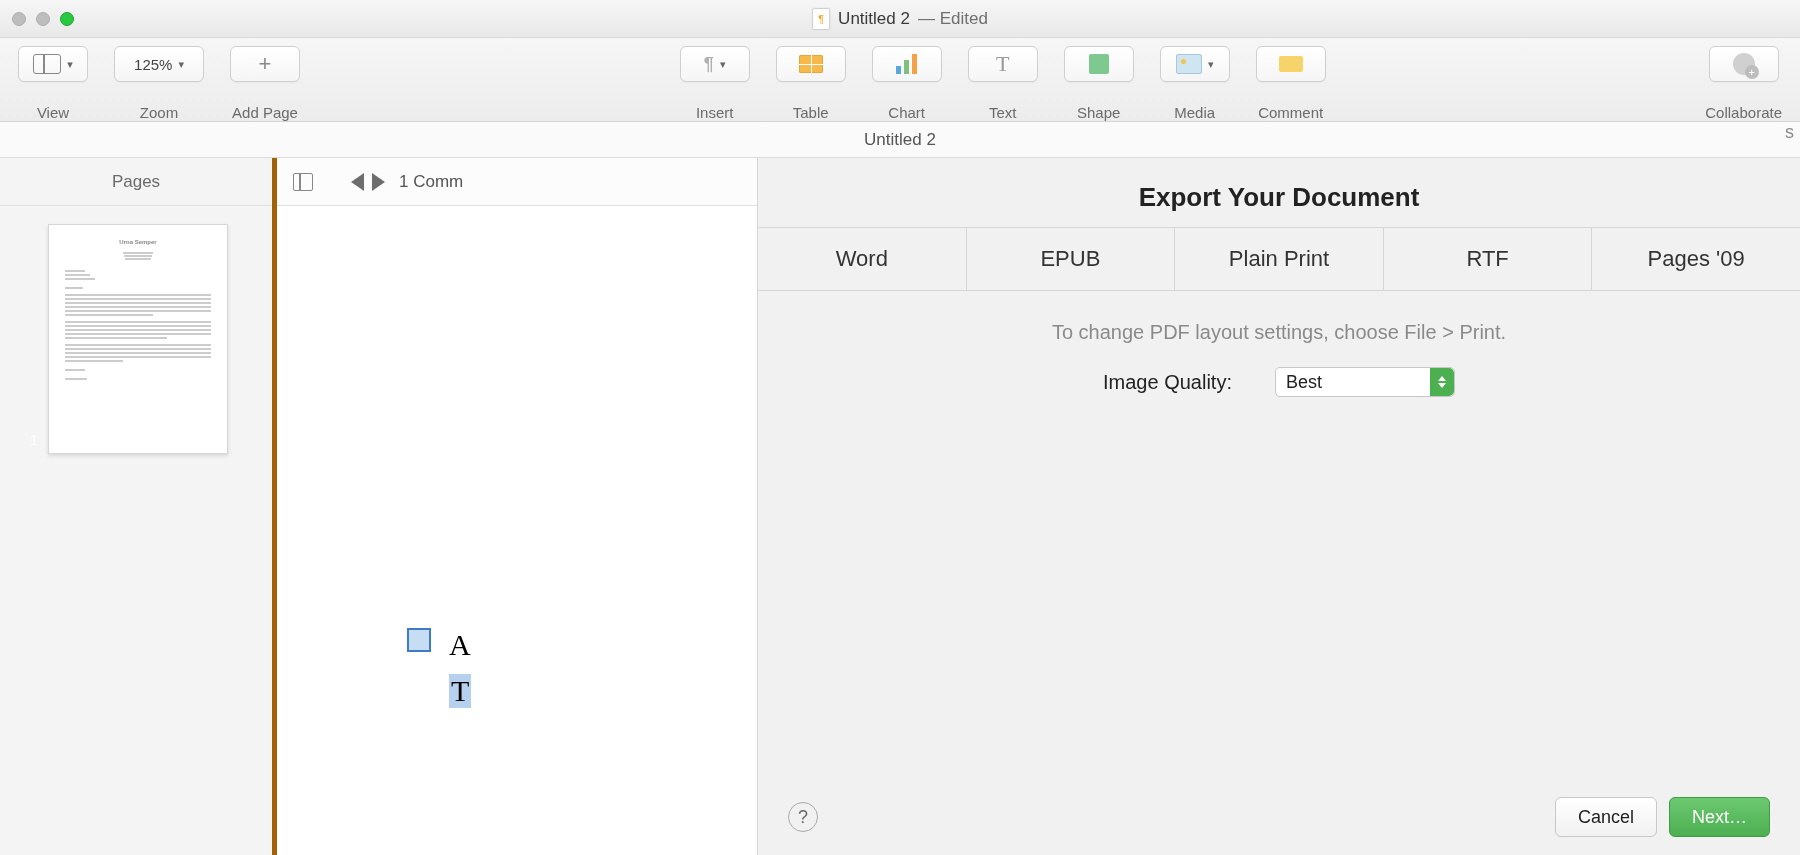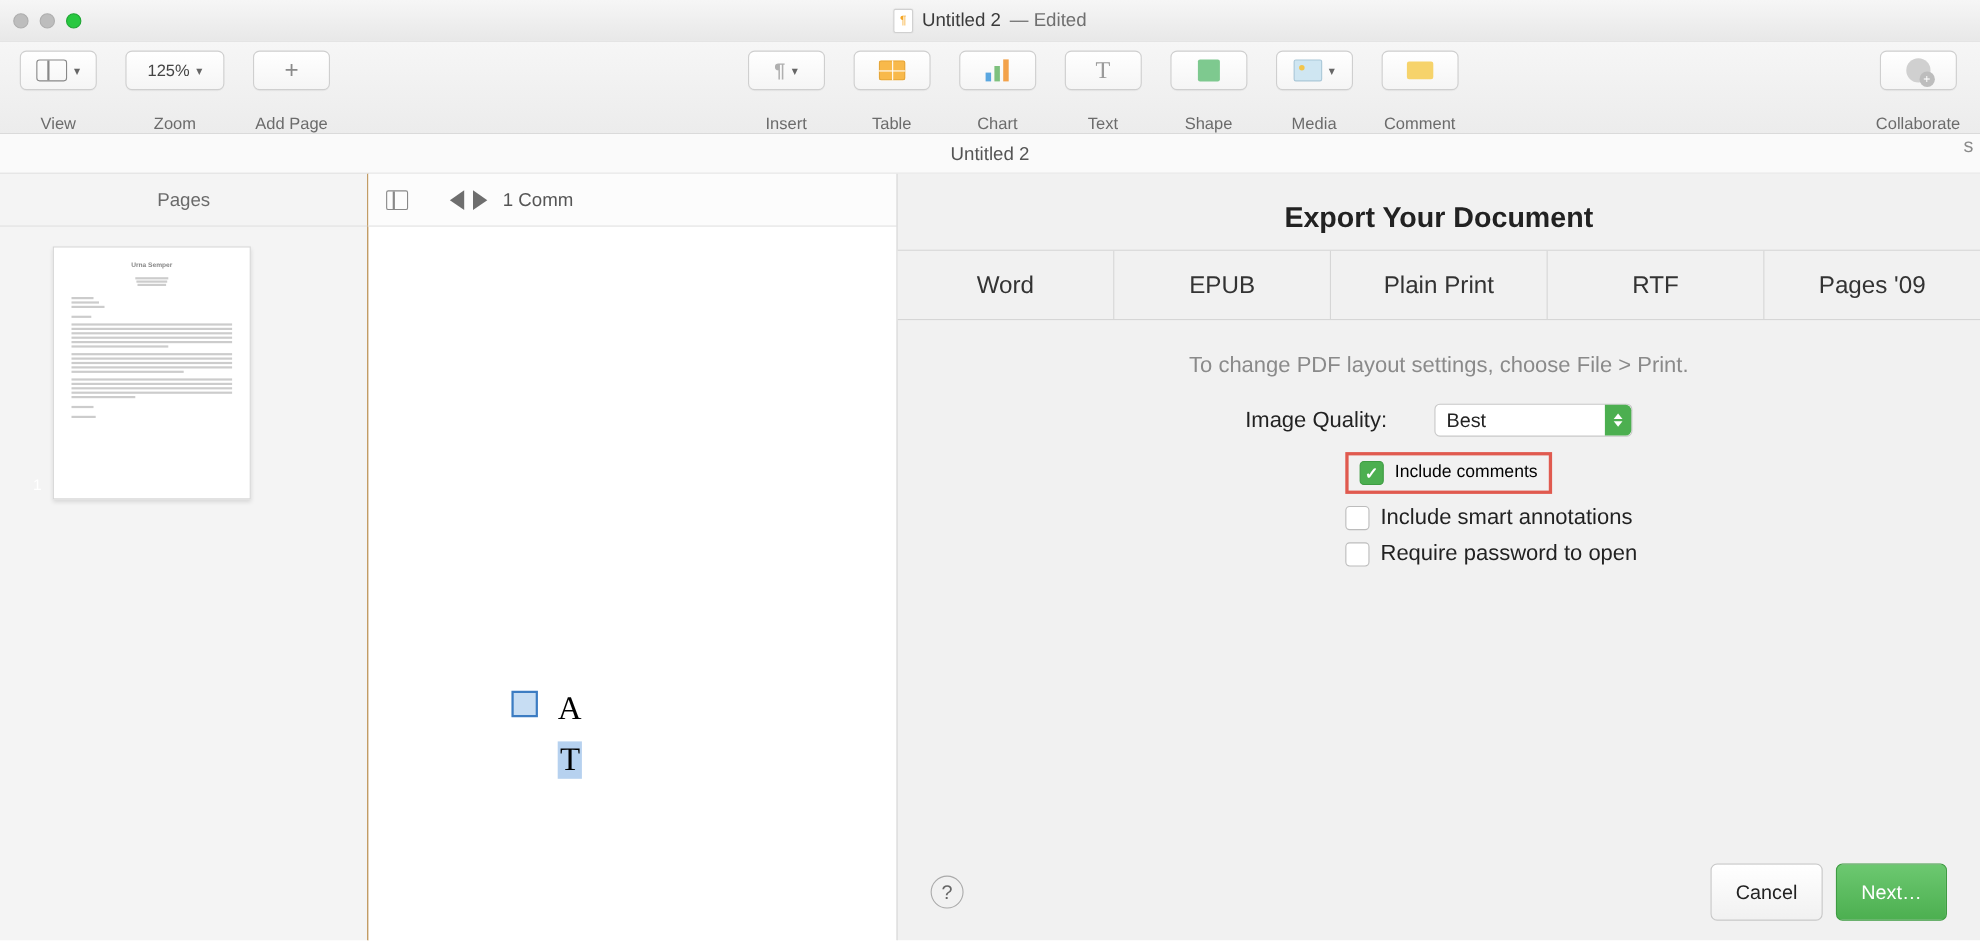--- a/index.html
+++ b/index.html
@@ -22,21 +22,21 @@
   .tool-btn{height:36px;min-width:70px;background:linear-gradient(#ffffff,#f5f5f5);border:1px solid #cfcfcf;border-radius:6px;display:flex;align-items:center;justify-content:center;gap:6px;font-size:15px;color:#444;box-shadow:0 1px 0 rgba(0,0,0,.03);}
   .tool-label{font-size:15px;color:#6b6b6b;margin-top:22px;}
   .chev-down{font-size:11px;color:#666;}
   .spacer{flex:1;}
 
   
   .docbar{height:36px;background:#fafafa;border-bottom:1px solid #dcdcdc;display:flex;align-items:center;justify-content:center;color:#555;font-size:17px;}
 
   
   .main{display:flex;height:calc(855px - 38px - 84px - 36px);}
-  .sidebar{width:335px;background:#f4f4f4;border-right:1px solid #a16207;}
+  .sidebar{width:277px;background:#f4f4f4;border-right:5px solid #a16207;}
   .sidebar-title{height:48px;display:flex;align-items:center;justify-content:center;color:#6a6a6a;font-size:17px;border-bottom:1px solid #e0e0e0;}
   .thumb-wrap{padding:18px 20px;position:relative;}
   .page-num{position:absolute;left:30px;bottom:24px;color:#fff;font-size:14px;}
   .page-thumb{width:180px;height:230px;background:#fff;border:1px solid #d6d6d6;box-shadow:0 2px 4px rgba(0,0,0,.12);margin-left:28px;padding:14px 16px;display:flex;flex-direction:column;font-size:5px;color:#aaa;line-height:1.3;}
   .thumb-line{height:2px;background:#ccc;margin:1px 0;}
   .thumb-title{text-align:center;font-weight:bold;color:#888;font-size:6px;margin-bottom:4px;}
 
   .doc-area{flex:1;position:relative;background:#fff;}
   .doc-topbar{height:48px;border-bottom:1px solid #e2e2e2;display:flex;align-items:center;padding:0 16px;gap:14px;color:#555;font-size:17px;background:#fcfcfc;}
   .view-icon{width:20px;height:18px;border:1.5px solid #888;border-radius:2px;position:relative;}
@@ -70,21 +70,21 @@
   .check-row{display:flex;align-items:center;gap:10px;font-size:20px;color:#222;width:330px;}
   .check{width:22px;height:22px;border:1px solid #bcbcbc;border-radius:4px;background:#fff;display:flex;align-items:center;justify-content:center;}
   .check.checked{background:#4caf50;border-color:#3e9c42;}
   .check.checked::after{content:"✓";color:#fff;font-size:15px;font-weight:bold;}
   .highlight-box{border:3px solid #e05a4f;padding:5px 10px;display:flex;align-items:center;gap:10px;}
   .adv-row{display:flex;align-items:center;gap:8px;font-size:20px;color:#222;margin-top:44px;margin-left:160px;}
   .tri-right-sm{width:0;height:0;border-top:7px solid transparent;border-bottom:7px solid transparent;border-left:10px solid #7a7a7a;}
   .dialog-footer{position:absolute;bottom:18px;left:0;right:0;display:flex;align-items:center;padding:0 30px;}
   .help{width:30px;height:30px;border:1.5px solid #aaa;border-radius:50%;display:flex;align-items:center;justify-content:center;color:#666;font-size:18px;}
   .footer-spacer{flex:1;}
-  .btn{height:52px;padding:0 22px;border-radius:6px;font-size:18px;border:1px solid #c8c8c8;background:linear-gradient(#ffffff,#f1f1f1);color:#222;margin-left:12px;}
+  .btn{height:40px;padding:0 22px;border-radius:6px;font-size:18px;border:1px solid #c8c8c8;background:linear-gradient(#ffffff,#f1f1f1);color:#222;margin-left:12px;}
   .btn.primary{background:linear-gradient(#6cc870,#4caf50);border-color:#3e9c42;color:#fff;}
   .right-edge{position:absolute;right:6px;top:-36px;color:#8a8a8a;font-size:18px;}
   .toolbar .icon-pill { font-weight:bold; font-size:18px; color:#b0b0b0; }
   .icon-table{width:24px;height:18px;background:#f8b94b;border-radius:2px;box-shadow:inset 0 0 0 1px #e5a63a;position:relative;}
   .icon-table::before{content:"";position:absolute;left:50%;top:0;bottom:0;width:1px;background:#fff;}
   .icon-table::after{content:"";position:absolute;top:50%;left:0;right:0;height:1px;background:#fff;}
   .icon-chart{display:flex;align-items:flex-end;gap:3px;height:20px;}
   .icon-chart span{width:5px;display:block;}
   .icon-chart span:nth-child(1){height:8px;background:#5aa7e0;}
   .icon-chart span:nth-child(2){height:14px;background:#7ec17e;}
@@ -271,34 +271,20 @@
       <div class="dialog-body">
         <div class="hint">To change PDF layout settings, choose File &gt; Print.</div>
         <div class="form-rows">
           <div class="row">
             <span class="label-iq">Image Quality:</span>
             <div class="select">
               <span>Best</span>
               <span class="sel-btn"></span>
             </div>
           </div>
-          <div style="display:flex;flex-direction:column;gap:10px;align-items:flex-start;margin-left:160px;">
-            <div class="highlight-box">
-              <span class="check checked"></span>
-              <span>Include comments</span>
-            </div>
-            <div class="check-row">
-              <span class="check"></span>
-              <span>Include smart annotations</span>
-            </div>
-            <div class="check-row">
-              <span class="check"></span>
-              <span>Require password to open</span>
-            </div>
-          </div>
         </div>
 
         <div class="dialog-footer">
           <div class="help">?</div>
           <div class="footer-spacer"></div>
           <button class="btn">Cancel</button>
           <button class="btn primary">Next…</button>
         </div>
       </div>
     </div>

